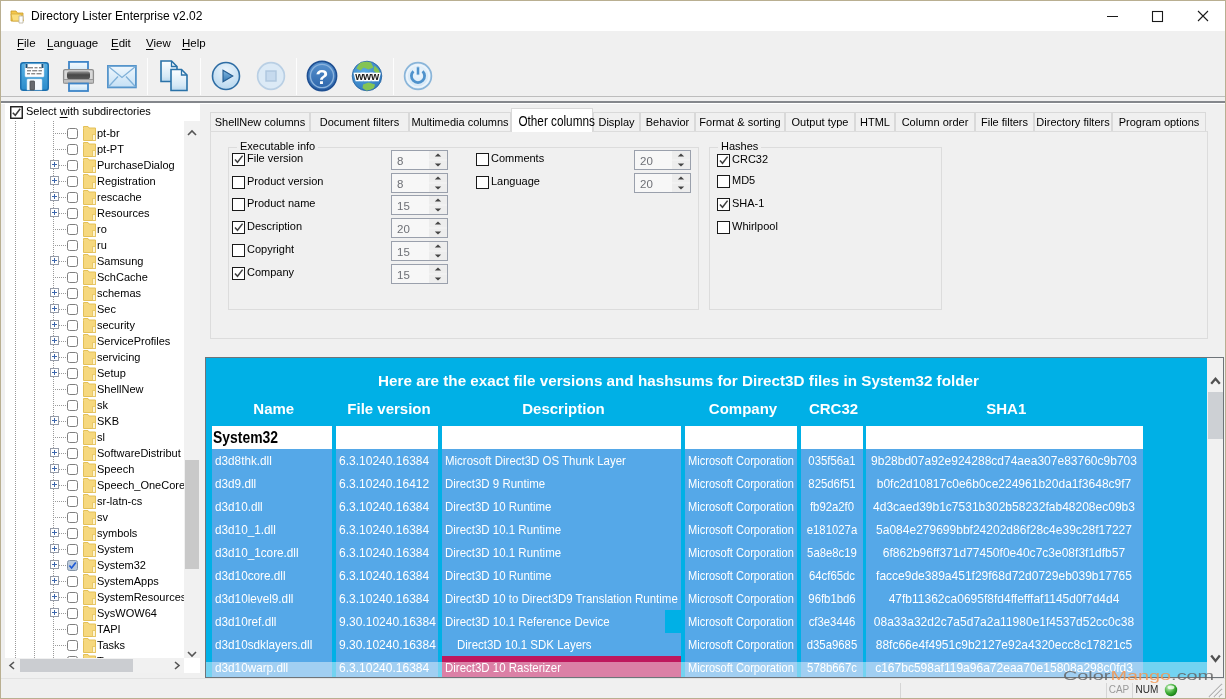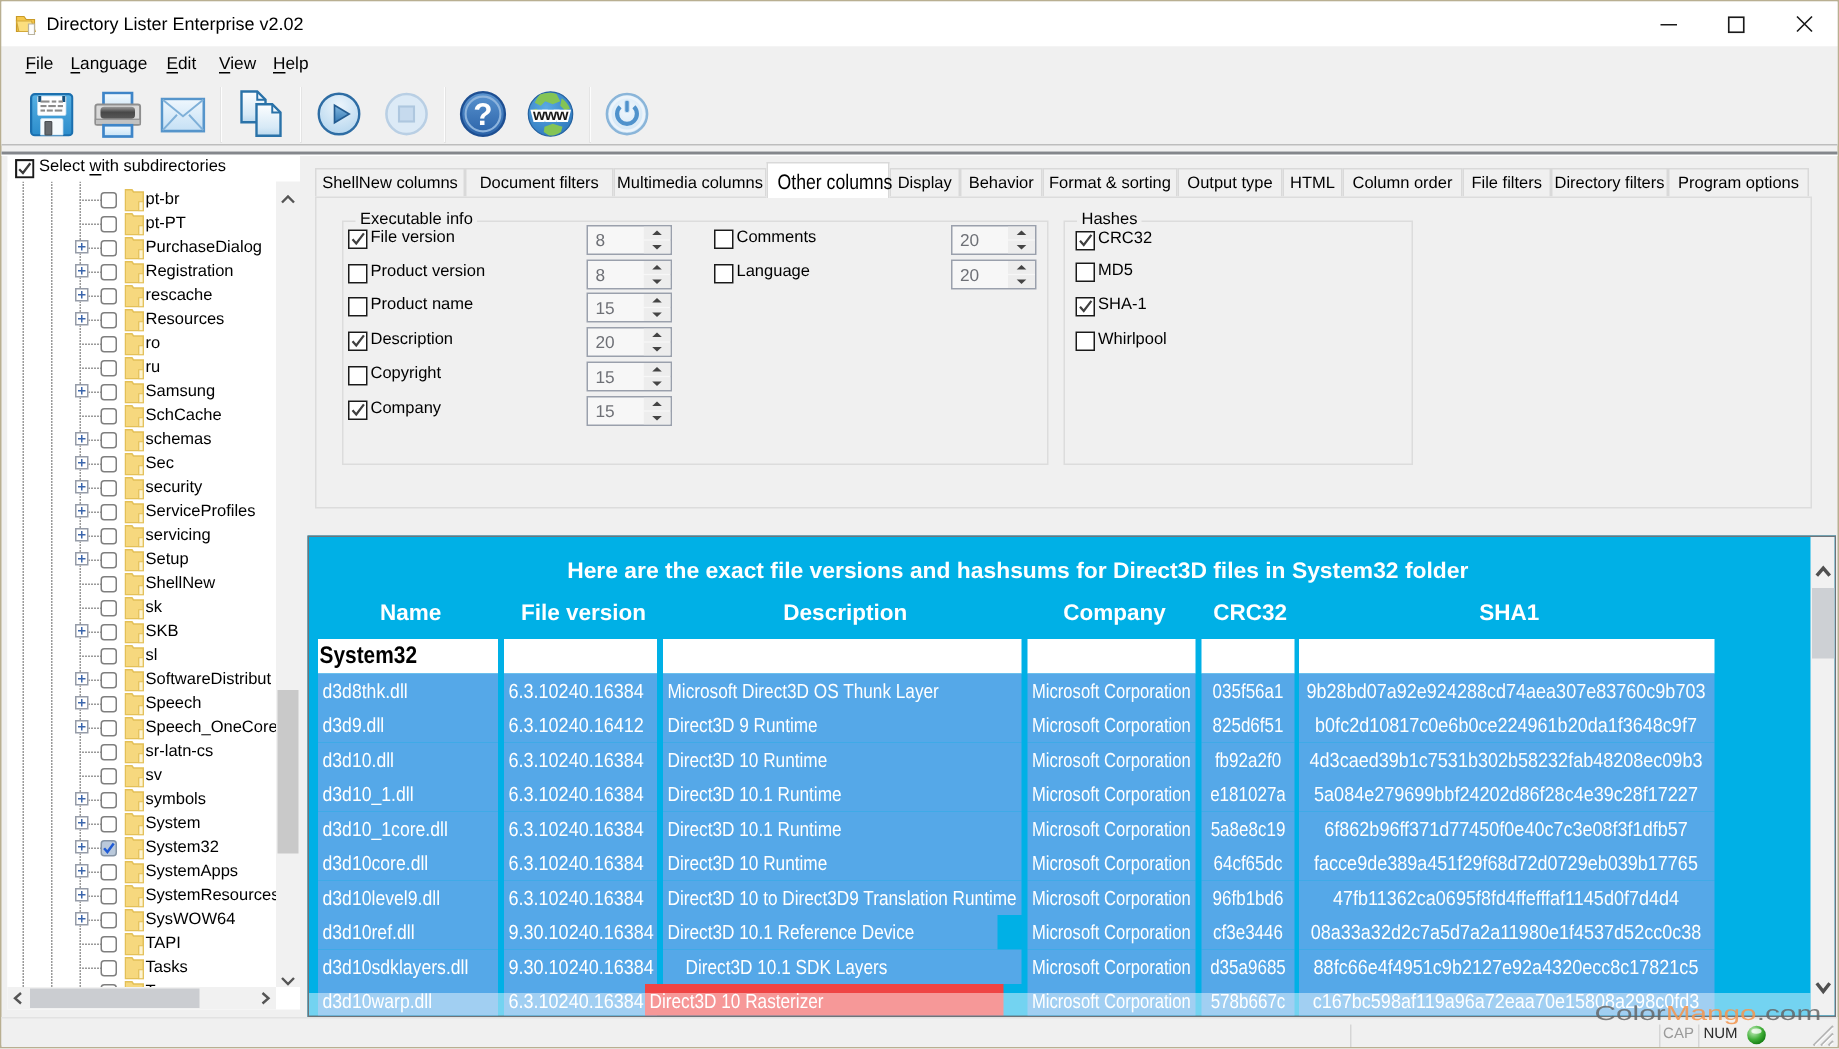--- a/index.html
+++ b/index.html
@@ -805,21 +805,21 @@
       <div class="pv-cell" style="left:236px;top:275px;width:239px;height:23px;background:#55a8e8;color:#ffffff;padding-left:15px;line-height:23px"><span class="cnd" style="transform:scaleX(0.85)">Direct3D 10.1 SDK Layers</span></div>
       <div class="pv-cell" style="left:479px;top:275px;width:112px;height:23px;background:#55a8e8;color:#ffffff;padding-left:3px;line-height:23px"><span class="cnd" style="transform:scaleX(0.82)">Microsoft Corporation</span></div>
       <div class="pv-cell" style="left:594.5px;top:275px;width:62px;height:23px;background:#55a8e8;color:#ffffff;text-align:center;line-height:23px">
         <span class="cndc" style="transform:scaleX(0.84)">d35a9685</span>
       </div>
       <div class="pv-cell" style="left:659.5px;top:275px;width:277.5px;height:23px;background:#55a8e8;color:#ffffff;line-height:23px">
         <span style="position:absolute;left:50%;white-space:nowrap;transform:translateX(-50%) scaleX(0.89);transform-origin:center center">88fc66e4f4951c9b2127e92a4320ecc8c17821c5</span>
       </div>
       <div class="pv-cell" style="left:5.5px;top:298px;width:120.5px;height:23px;background:#55a8e8;color:#ffffff;padding-left:3px;line-height:23px"><span class="cnd" style="transform:scaleX(0.87)">d3d10warp.dll</span></div>
       <div class="pv-cell" style="left:130px;top:298px;width:102px;height:23px;background:#55a8e8;color:#ffffff;padding-left:3px;line-height:23px"><span class="cnd" style="transform:scaleX(0.89)">6.3.10240.16384</span></div>
-      <div class="pv-cell" style="left:224px;top:298px;width:239px;height:23px;background:#ef4444;color:#ffffff;padding-left:3px;line-height:23px"><span class="cnd" style="transform:scaleX(0.85)">Direct3D 10 Rasterizer</span></div>
+      <div class="pv-cell" style="left:236px;top:298px;width:239px;height:23px;background:#be185d;color:#ffffff;padding-left:3px;line-height:23px"><span class="cnd" style="transform:scaleX(0.85)">Direct3D 10 Rasterizer</span></div>
       <div class="pv-cell" style="left:479px;top:298px;width:112px;height:23px;background:#55a8e8;color:#ffffff;padding-left:3px;line-height:23px"><span class="cnd" style="transform:scaleX(0.82)">Microsoft Corporation</span></div>
       <div class="pv-cell" style="left:594.5px;top:298px;width:62px;height:23px;background:#55a8e8;color:#ffffff;text-align:center;line-height:23px">
         <span class="cndc" style="transform:scaleX(0.84)">578b667c</span>
       </div>
       <div class="pv-cell" style="left:659.5px;top:298px;width:277.5px;height:23px;background:#55a8e8;color:#ffffff;line-height:23px">
         <span style="position:absolute;left:50%;white-space:nowrap;transform:translateX(-50%) scaleX(0.89);transform-origin:center center">c167bc598af119a96a72eaa70e15808a298c0fd3</span>
       </div>
       <div style="position:absolute;left:0;top:304px;width:1001px;height:17px;background:rgba(255,255,255,0.45)"></div>
       <div id="pvsb"><svg width="17" height="319">
           <path d="M4.2 25.8 L8.5 20.8 L12.8 25.8" fill="none" stroke="#505050" stroke-width="2.3"></path>

